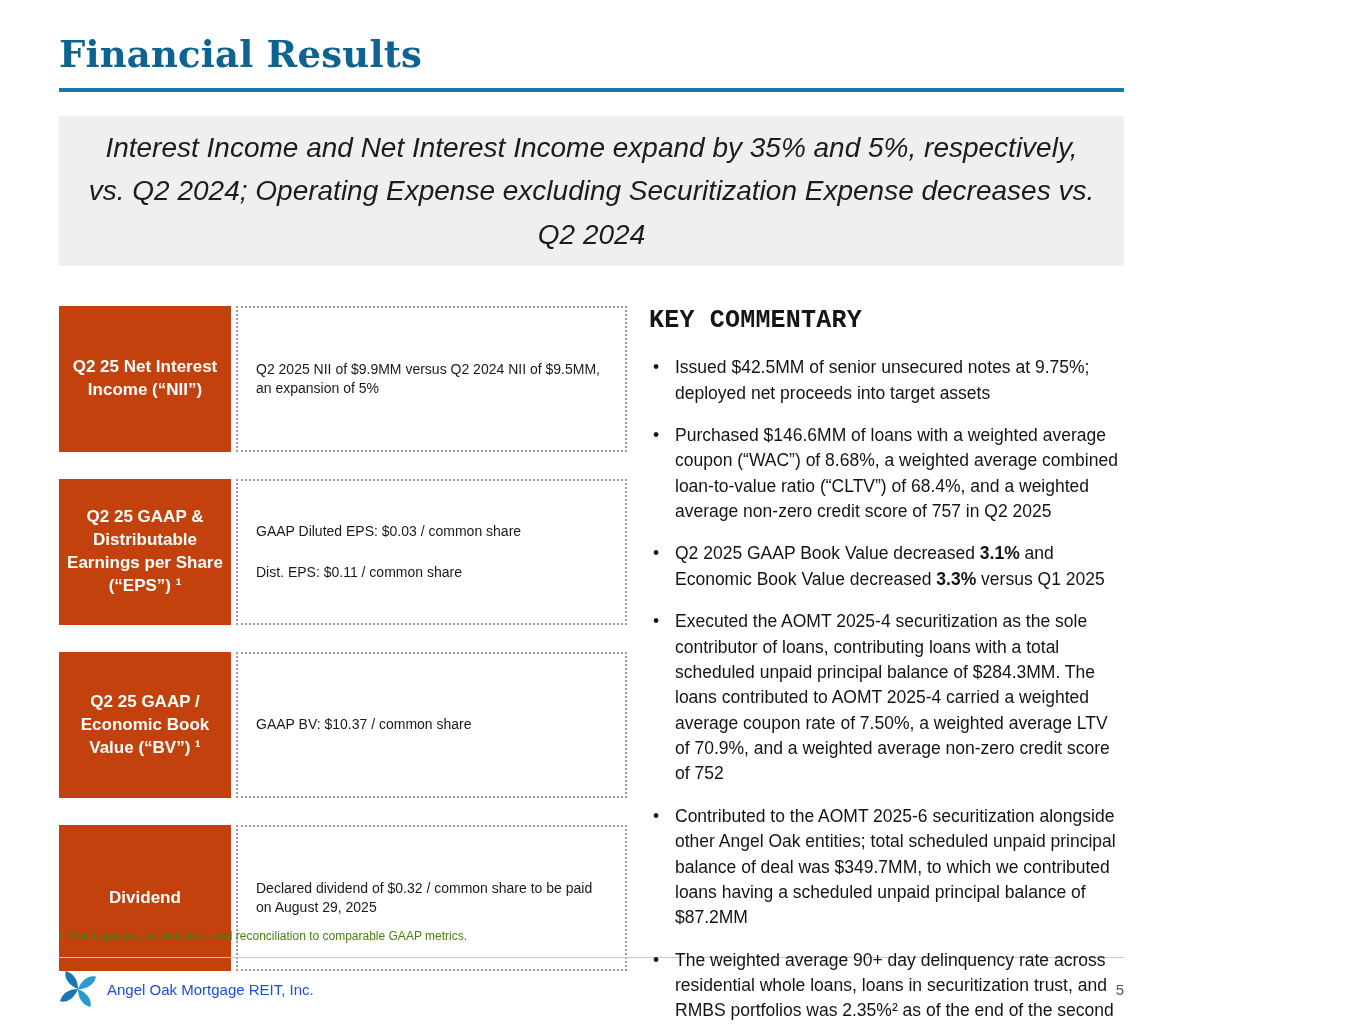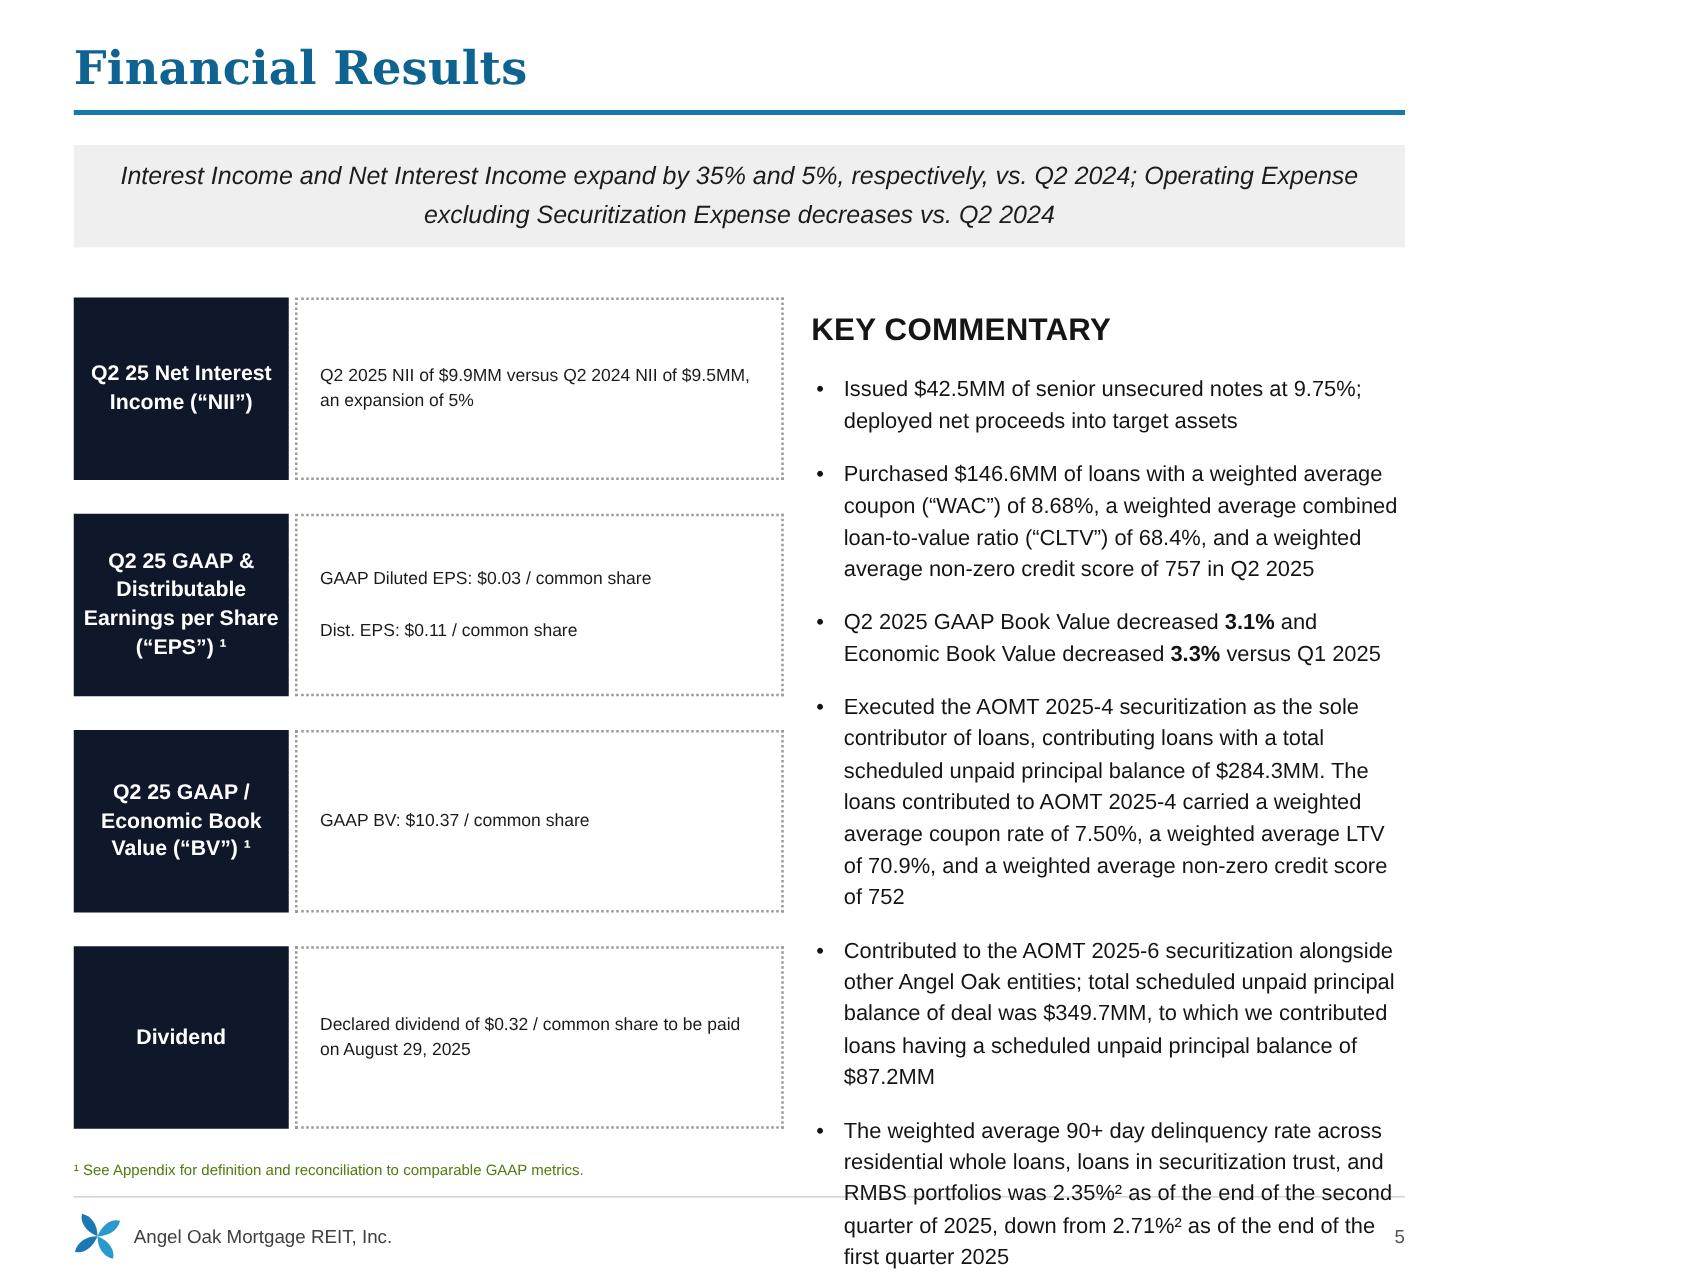--- a/index.html
+++ b/index.html
@@ -10,62 +10,62 @@
     font-family:"Liberation Sans", sans-serif; color:#1a1a1a; background:#ffffff;
     overflow:hidden;
   }
   .title {
     font-family:"DejaVu Serif", serif; font-size:37px; font-weight:bold;
     color:#0e6390; margin:4px 0 12px 0; letter-spacing:0.2px;
   }
   .title-rule { height:4px; background:#1779ab; margin-bottom:24px; }
   .subtitle {
     background:#efefef; text-align:center; font-style:italic;
-    font-size:20px; line-height:1.55; padding:10px 26px; color:#1c1c1c; font-weight:500;
+    font-size:28px; line-height:1.55; padding:10px 26px; color:#1c1c1c; font-weight:500;
   }
   .main { display:flex; margin-top:40px; flex:1; min-height:0; }
   .left { width:568px; flex:none; }
   .right { flex:1; min-width:0; padding-left:22px; }
 
   .row { display:flex; align-items:stretch; min-height:146px; margin-bottom:27px; }
   .row:last-child { margin-bottom:0; }
   .row-label {
-    width:172px; flex:none; background:#0f172a; color:#ffffff;
+    width:172px; flex:none; background:#c2410c; color:#ffffff;
     font-weight:bold; font-size:17px; line-height:1.35;
     display:flex; align-items:center; justify-content:center; text-align:center;
     padding:10px 8px; box-sizing:border-box;
   }
   .row-body {
     flex:1; border:2px dotted #9b9b9b; margin-left:5px;
     padding:12px 18px; box-sizing:border-box;
     display:flex; flex-direction:column; justify-content:center; gap:22px;
     font-size:14px;
   }
   .row-body p { margin:0; line-height:1.4; }
 
   .kc-heading {
-    font-size:25px; font-weight:bold; margin:12px 0 20px 0;
-    letter-spacing:0.2px; color:#151515;
+    font-size:25px; font-weight:bold; margin:0 0 20px 0;
+    letter-spacing:0.2px; color:#151515;font-family:Liberation Mono, monospace;
   }
   .bullets { list-style:none; margin:0; padding:0; }
   .bullets li {
     position:relative; padding-left:26px; margin-bottom:17px;
     font-size:17.5px; line-height:1.45; color:#141414;
   }
   .bullets li::before { content:"\2022"; position:absolute; left:4px; top:0; }
 
   .footnotes { margin-top:8px; font-size:12px; line-height:1.5; color:#4d7c0f; }
   .footnotes p { margin:0; }
 
   .footer {
     margin-top:12px; border-top:1px solid #c9c9c9; padding-top:12px;
     display:flex; align-items:center;
   }
   .footer-logo { width:38px; height:38px; flex:none; }
-  .footer-company { margin-left:10px; color:#404040; font-size:15px; }
+  .footer-company { margin-left:10px; color:#1d4ed8; font-size:15px; }
   .page-number { margin-left:auto; color:#555555; font-size:15px; }
 </style>
 </head>
 <body>
 
 <div class="slide">
 
   <div class="title">Financial Results</div>
   <div class="title-rule"></div>
 

